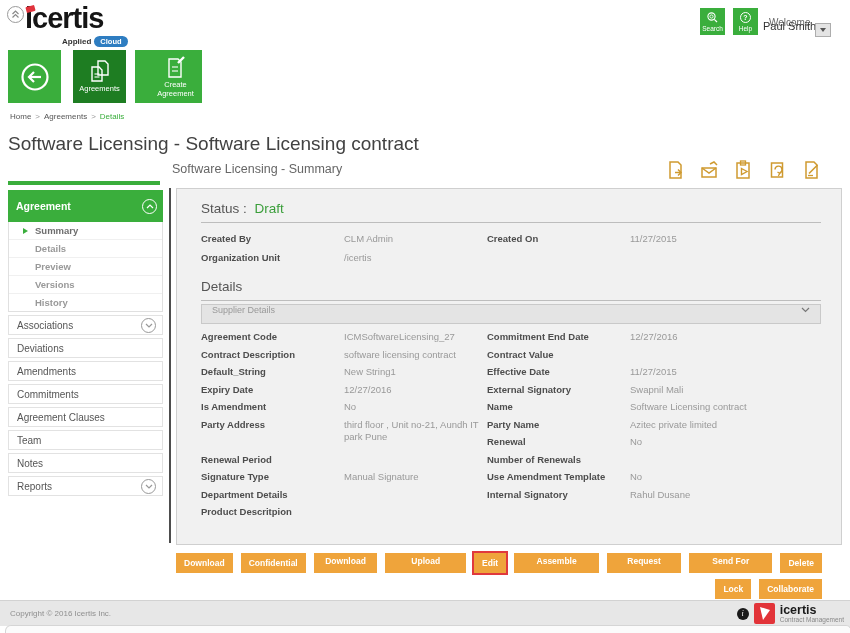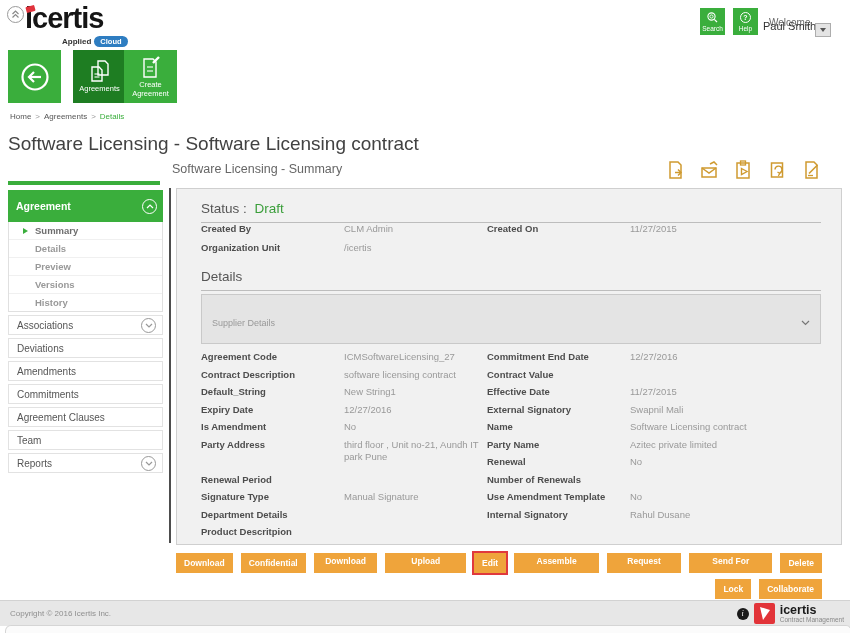--- a/index.html
+++ b/index.html
@@ -58,26 +58,26 @@
     font-size:10px;display:flex;align-items:center;padding:0 6px 0 8px;cursor:pointer;}
   .side-section .circ{margin-left:auto;color:#999;}
 
   
   .divider{position:absolute;left:169px;top:188px;width:2px;height:355px;background:#4d4d4d;}
   .panel{position:absolute;left:176px;top:188px;width:666px;height:357px;background:#f1f1f1;
     border:1px solid #cfcfcf;box-sizing:border-box;padding:8px 20px 0 24px;}
   .status-row{font-size:13.5px;color:#555;margin-top:4px;}
   .status-value{color:#3a9e3a;margin-left:4px;}
   .rule{height:1px;background:#bdbdbd;margin-top:6px;}
-  .info-grid{display:grid;grid-template-columns:143px 143px 143px 1fr;row-gap:8px;}
+  .info-grid{display:grid;grid-template-columns:143px 143px 143px 1fr;row-gap:8px;margin-top:10px;}
   .lbl{font-size:9.5px;font-weight:700;color:#4d4d4d;}
   .val{font-size:9.5px;color:#999;}
   .details-heading{font-size:13.5px;color:#555;margin-top:16px;}
   .dropdown{margin-top:3px;height:18px;background:#e4e4e4;border:1px solid #c9c9c9;display:flex;
-    align-items:flex-end;padding:15px 10px;font-size:9px;color:#999;cursor:pointer;}
+    align-items:flex-start;padding:0 10px;font-size:9px;color:#999;cursor:pointer;}
   .dropdown .dd-chev{margin-left:auto;color:#777;}
   .field-cols{display:flex;margin-top:7px;}
   .col-left{width:286px;flex:none;}
   .col-right{flex:1;}
   .field-row{display:flex;align-items:flex-start;min-height:17.5px;}
   .field-row.tall{min-height:35px;}
   .field-row .lbl{width:143px;flex:none;}
   .field-row .val{flex:1;line-height:12px;}
 
   
@@ -150,21 +150,21 @@
   </div>
   <div class="tile tile-dark" style="left:73px;">
     <svg width="26" height="26" viewBox="0 0 26 26">
       <path d="M11,2 h7 l3,3 v11 h-10 z" fill="none" stroke="#fff" stroke-width="1.4"></path>
       <path d="M5,8 h7 l3,3 v11 h-10 z" fill="none" stroke="#fff" stroke-width="1.4"></path>
       <line x1="7.5" y1="15" x2="12.5" y2="15" stroke="#fff" stroke-width="1.1"></line>
       <line x1="7.5" y1="18" x2="12.5" y2="18" stroke="#fff" stroke-width="1.1"></line>
     </svg>
     <span>Agreements</span>
   </div>
-  <div class="tile tile-green" style="left:124px;">
+  <div class="tile tile-green" style="left:135px;padding-left:14px;">
     <svg width="26" height="26" viewBox="0 0 26 26">
       <path d="M6,4 h9 l3,3 v15 h-12 z" fill="none" stroke="#fff" stroke-width="1.4"></path>
       <line x1="9" y1="12" x2="15" y2="12" stroke="#fff" stroke-width="1.1"></line>
       <line x1="9" y1="16" x2="15" y2="16" stroke="#fff" stroke-width="1.1"></line>
       <line x1="15" y1="8" x2="21" y2="2" stroke="#fff" stroke-width="2.4"></line>
     </svg>
     <span style="width:46px;">Create Agreement</span>
   </div>
 
   <div class="breadcrumb">
@@ -260,20 +260,23 @@
       <span>Amendments</span>
     </div>
     <div class="side-section">
       <span>Commitments</span>
     </div>
     <div class="side-section">
       <span>Agreement Clauses</span>
     </div>
     <div class="side-section">
       <span>Team</span>
+    </div>
+    <div class="side-section">
+      <span>Notes</span>
     </div>
     <div class="side-section">
       <span>Reports</span>
       <span class="circ">
         <svg width="8" height="5" viewBox="0 0 8 5">
             <polyline points="1,1 4,4 7,1" fill="none" stroke="#999" stroke-width="1.2"></polyline>
           </svg>
       </span>
     </div>
   </div>

